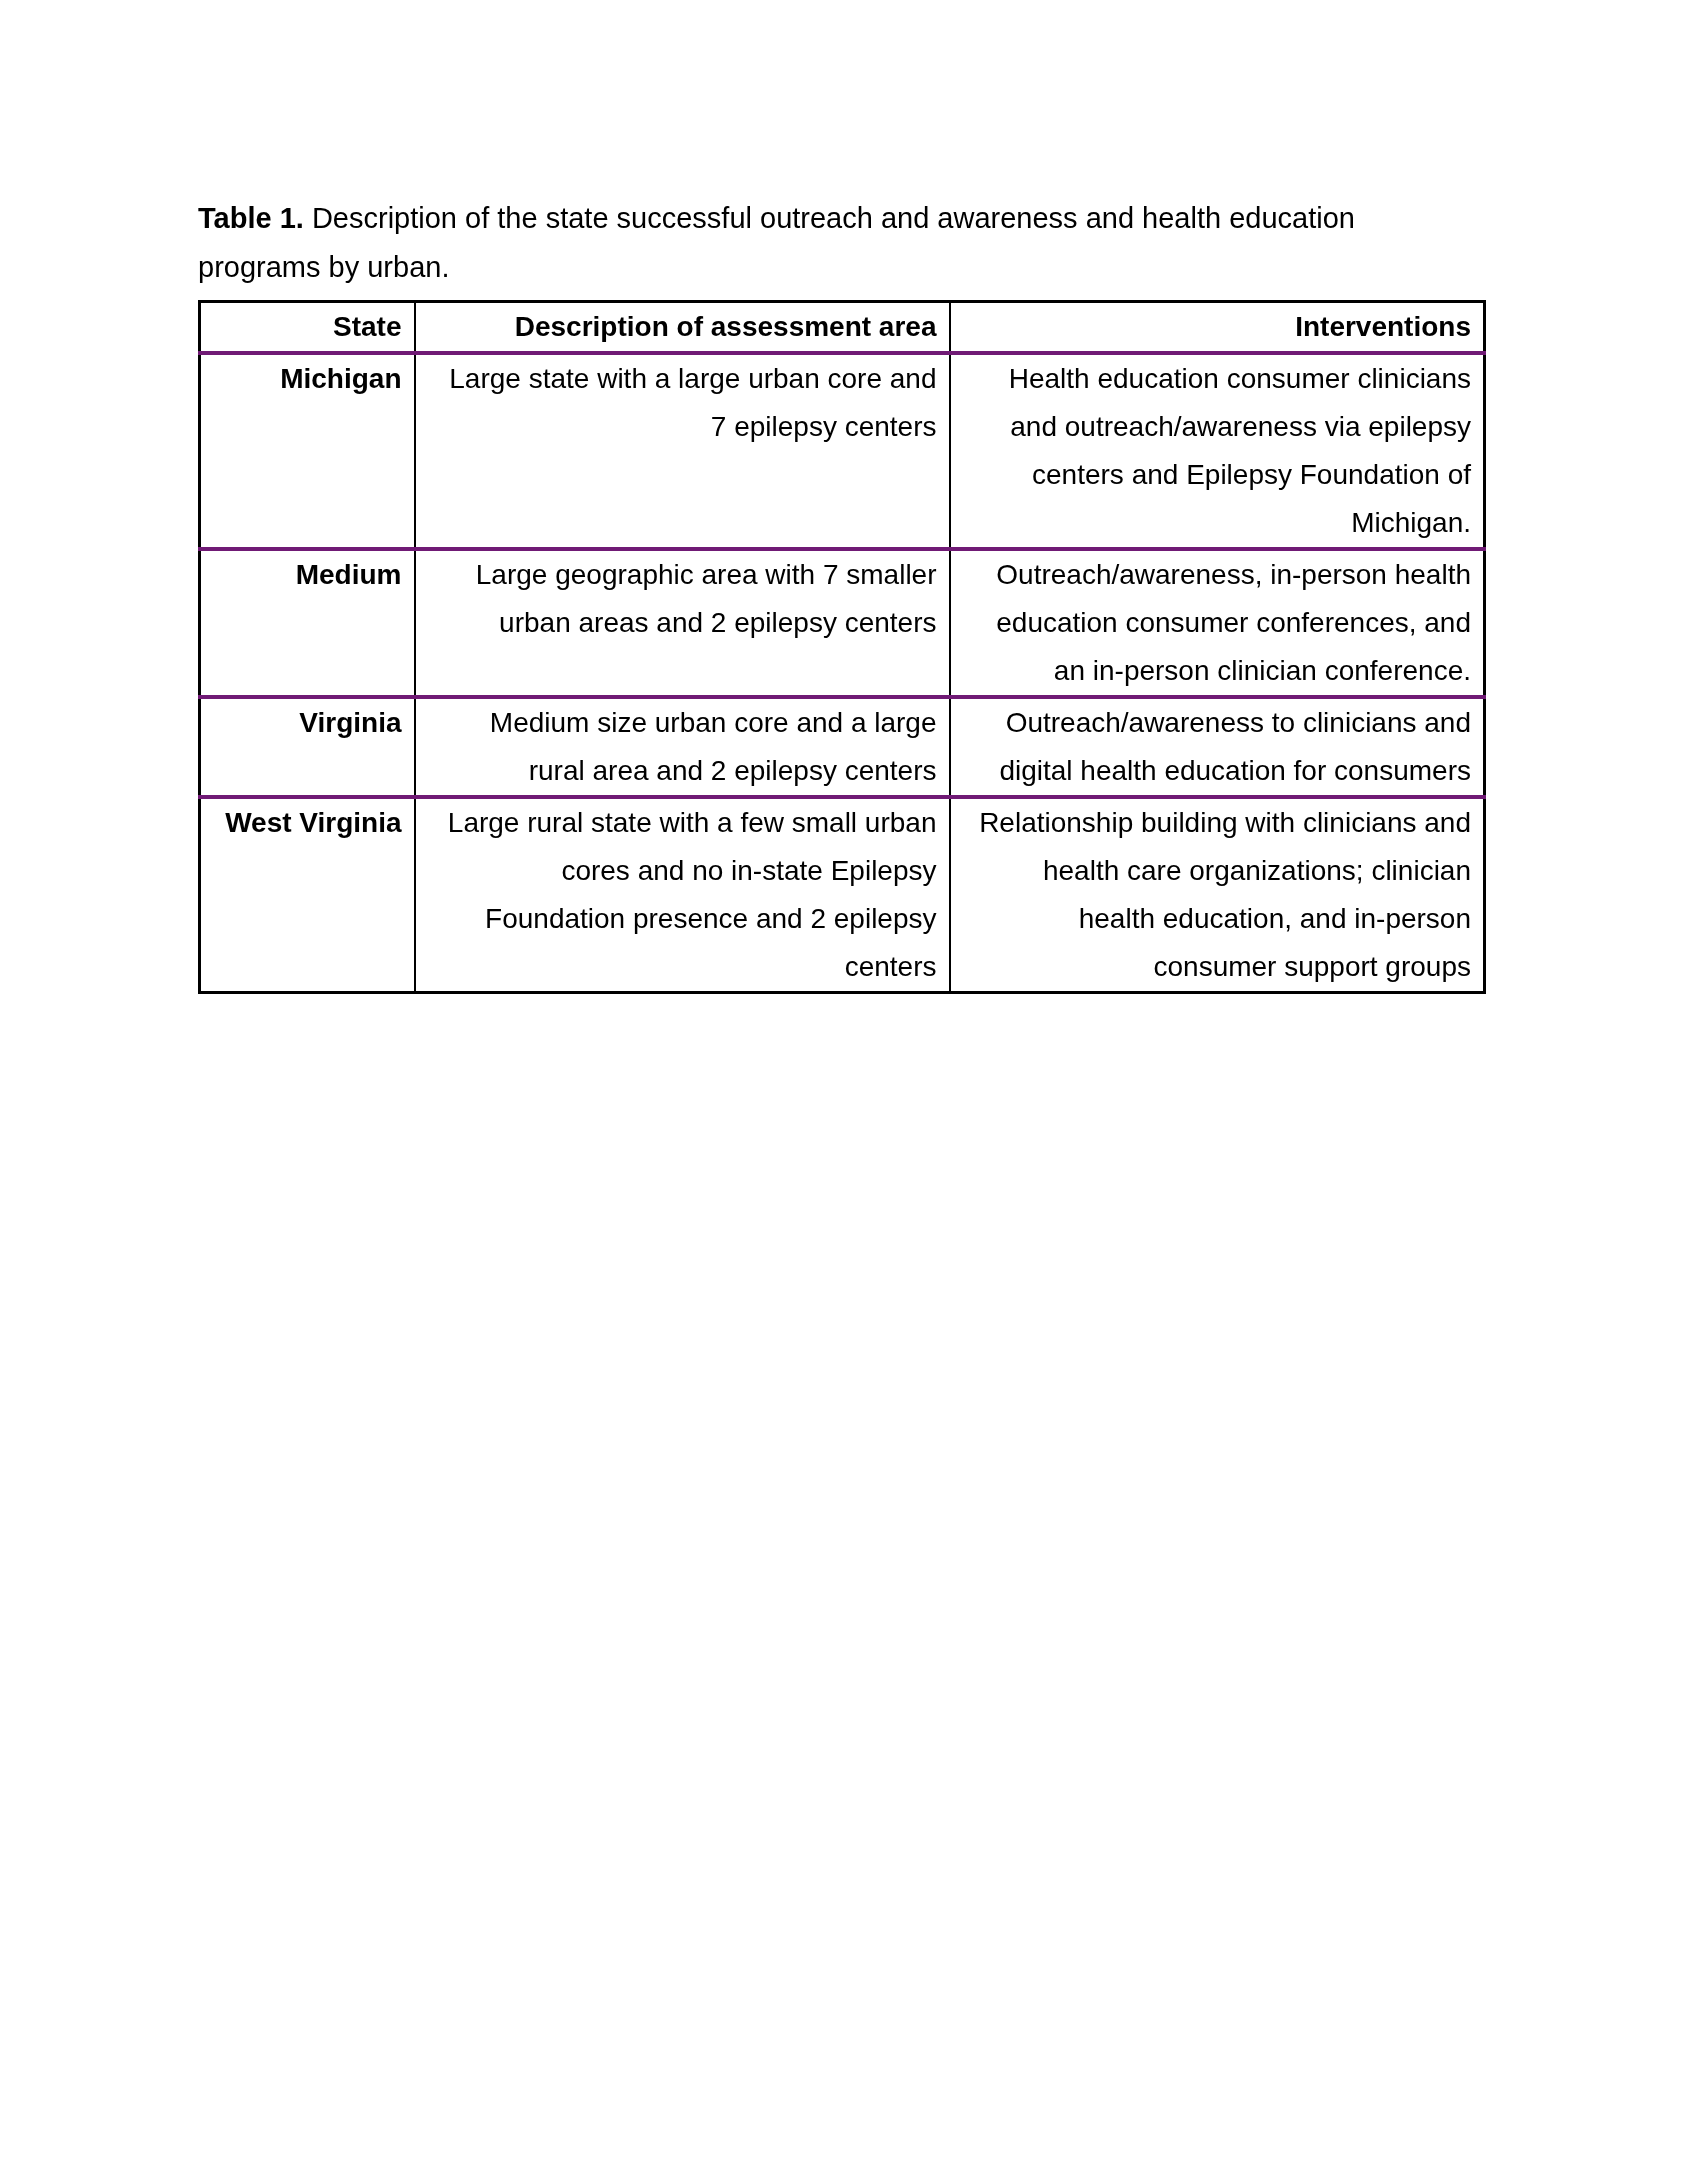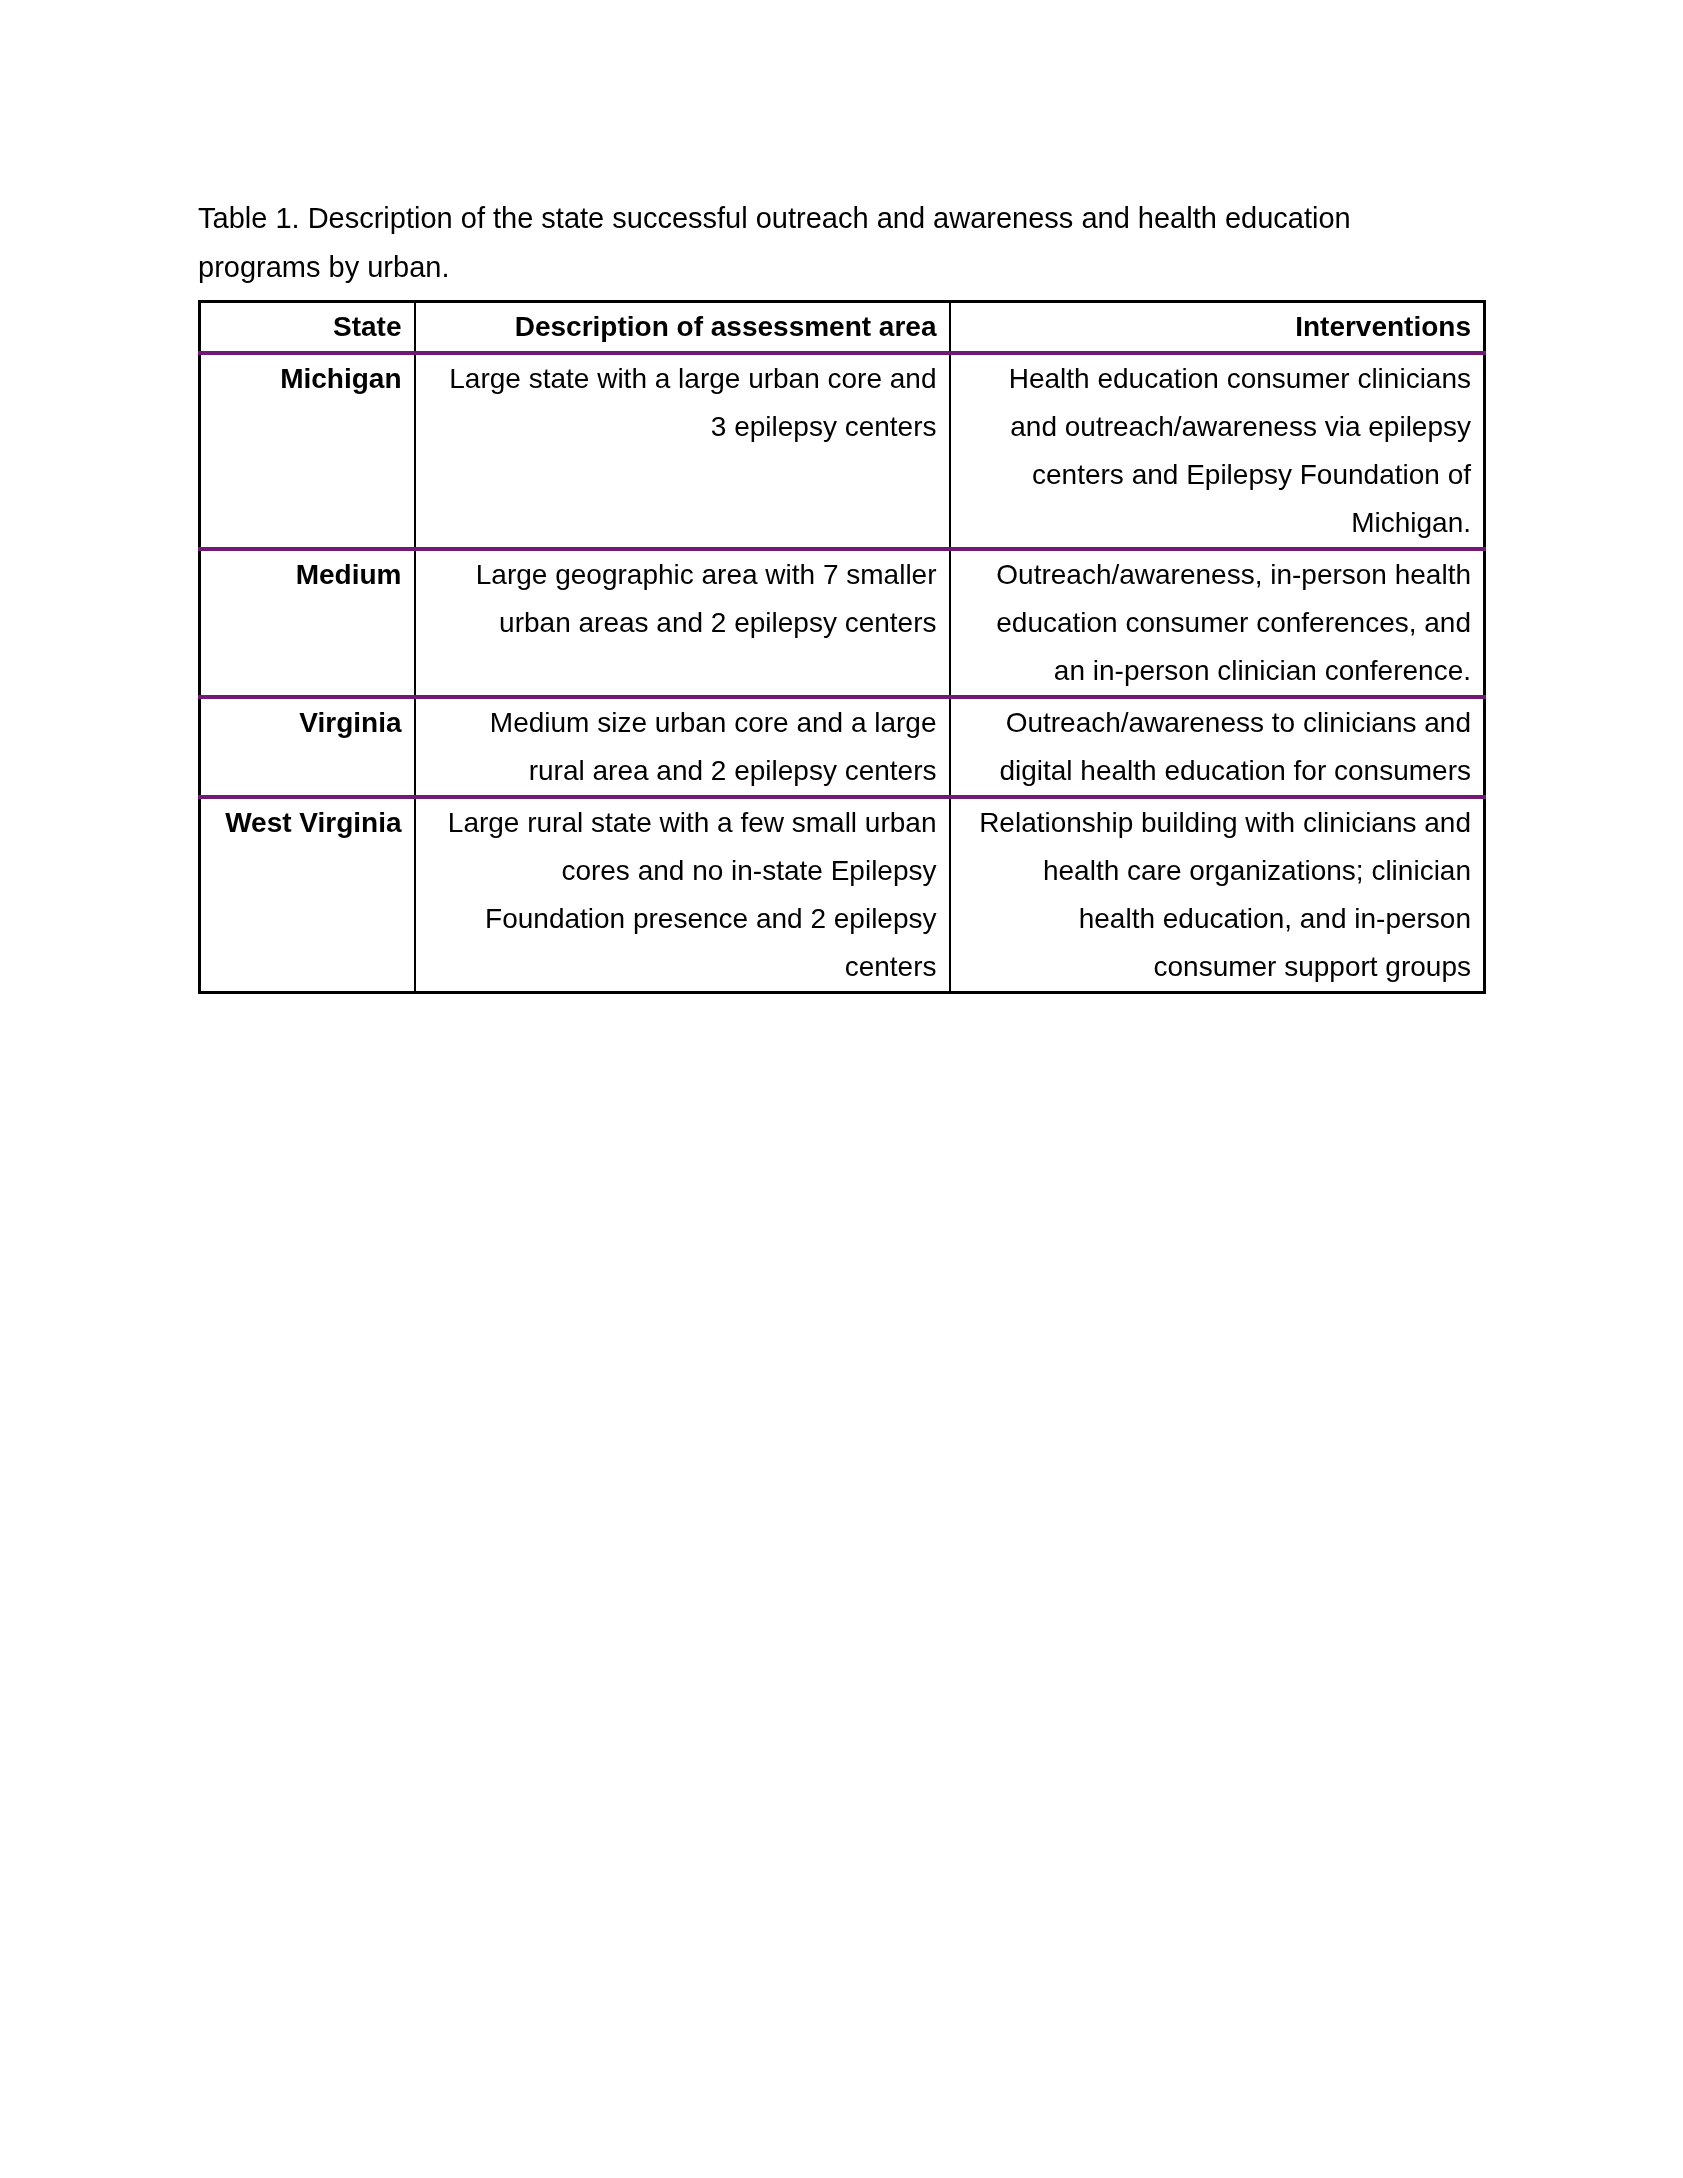--- a/index.html
+++ b/index.html
@@ -19,21 +19,21 @@
   .doc-title {
     position: absolute;
     left: 198px;
     top: 194px;
     width: 1297px;
     font-size: 29px;
     line-height: 49px;
     color: #000000;
   }
   .doc-title .caption-label {
-    font-weight: 400;
+    font-weight: 700;
     margin-top: 20px;
   }
   table.data-table {
     position: absolute;
     left: 198px;
     top: 300px;
     width: 1284px;
     table-layout: fixed;
     border-collapse: collapse;
     border: 3px solid #000000;
@@ -79,21 +79,21 @@
     <thead>
       <tr>
         <th>State</th>
         <th>Description of assessment area</th>
         <th>Interventions</th>
       </tr>
     </thead>
     <tbody>
       <tr>
         <td class="state-cell">Michigan</td>
-        <td>Large state with a large urban core and 3 epilepsy centers</td>
+        <td>Large state with a large urban core and 7 epilepsy centers</td>
         <td>Health education consumer clinicians and outreach/awareness via epilepsy centers and Epilepsy Foundation of Michigan.</td>
       </tr>
       <tr>
         <td class="state-cell">Medium</td>
         <td>Large geographic area with 7 smaller urban areas and 2 epilepsy centers</td>
         <td>Outreach/awareness, in-person health education consumer conferences, and an in-person clinician conference.</td>
       </tr>
       <tr>
         <td class="state-cell">Virginia</td>
         <td>Medium size urban core and a large rural area and 2 epilepsy centers</td>

